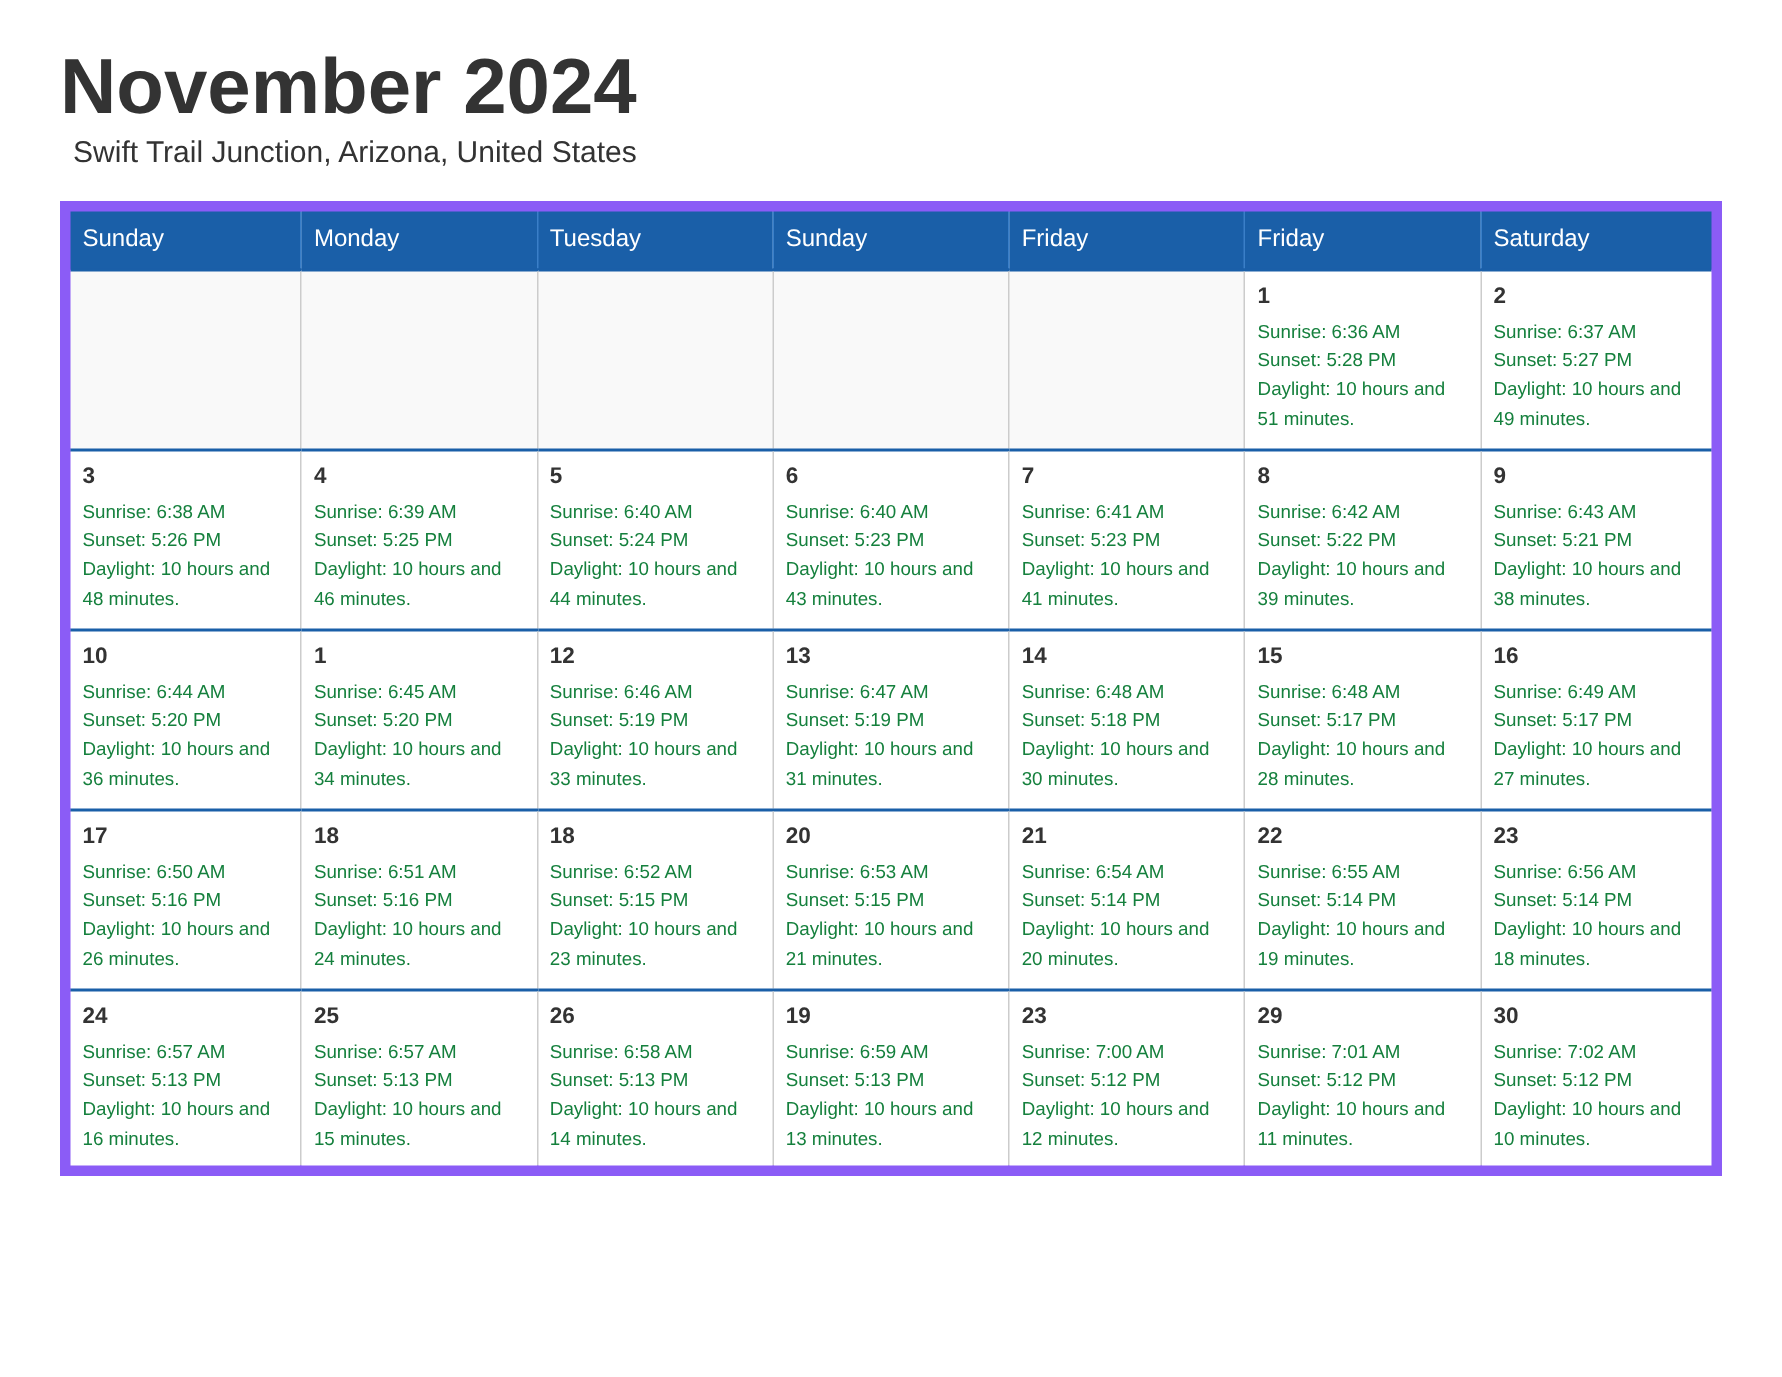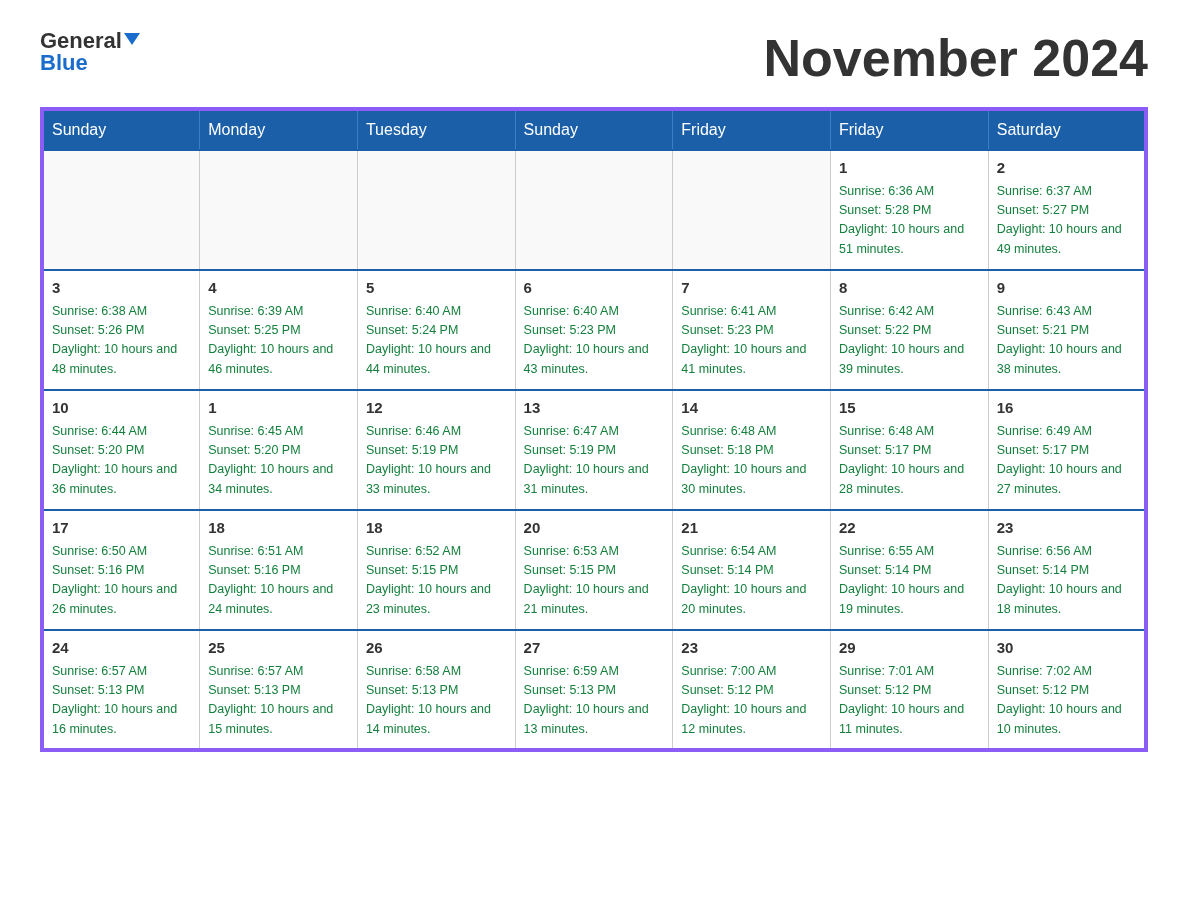--- a/index.html
+++ b/index.html
@@ -64,21 +64,21 @@
 
     .location-title {
       font-size: 20px;
       color: #333;
       margin-top: 4px;
     }
 
     .calendar-table {
       width: 100%;
       border-collapse: collapse;
-      border: 4px solid #8b5cf6;
+      border: 7px solid #8b5cf6;
       padding-left: 40px;
     }
 
     .calendar-table th {
       background-color: #1a5fa8;
       color: #ffffff;
       font-size: 16px;
       font-weight: normal;
       padding: 10px 8px;
       text-align: left;
@@ -120,28 +120,23 @@
     }
 
     .empty-cell {
       background: #f9f9f9;
     }
   </style>
 </head>
 <body>
 
 <div class="header-area">
-  <div class="logo-area">
-    <div class="logo-text">
-      General<span class="logo-triangle"></span>
-    </div>
-    <div class="logo-line2">Blue</div>
-  </div>
   <div class="title-area">
     <div class="month-title">November 2024</div>
+    <div class="location-title">Swift Trail Junction, Arizona, United States</div>
   </div>
 </div>
 
 <table class="calendar-table">
   <thead>
     <tr>
     <th>Sunday</th>
         <th>Monday</th>
         <th>Tuesday</th>
         <th>Sunday</th>
@@ -263,21 +258,21 @@
         </td>
         <td>
           <span class="day-number">25</span>
           <div class="day-info">Sunrise: 6:57 AM<br>Sunset: 5:13 PM<br>Daylight: 10 hours and 15 minutes.</div>
         </td>
         <td>
           <span class="day-number">26</span>
           <div class="day-info">Sunrise: 6:58 AM<br>Sunset: 5:13 PM<br>Daylight: 10 hours and 14 minutes.</div>
         </td>
         <td>
-          <span class="day-number">27</span>
+          <span class="day-number">19</span>
           <div class="day-info">Sunrise: 6:59 AM<br>Sunset: 5:13 PM<br>Daylight: 10 hours and 13 minutes.</div>
         </td>
         <td>
           <span class="day-number">23</span>
           <div class="day-info">Sunrise: 7:00 AM<br>Sunset: 5:12 PM<br>Daylight: 10 hours and 12 minutes.</div>
         </td>
         <td>
           <span class="day-number">29</span>
           <div class="day-info">Sunrise: 7:01 AM<br>Sunset: 5:12 PM<br>Daylight: 10 hours and 11 minutes.</div>
         </td>

